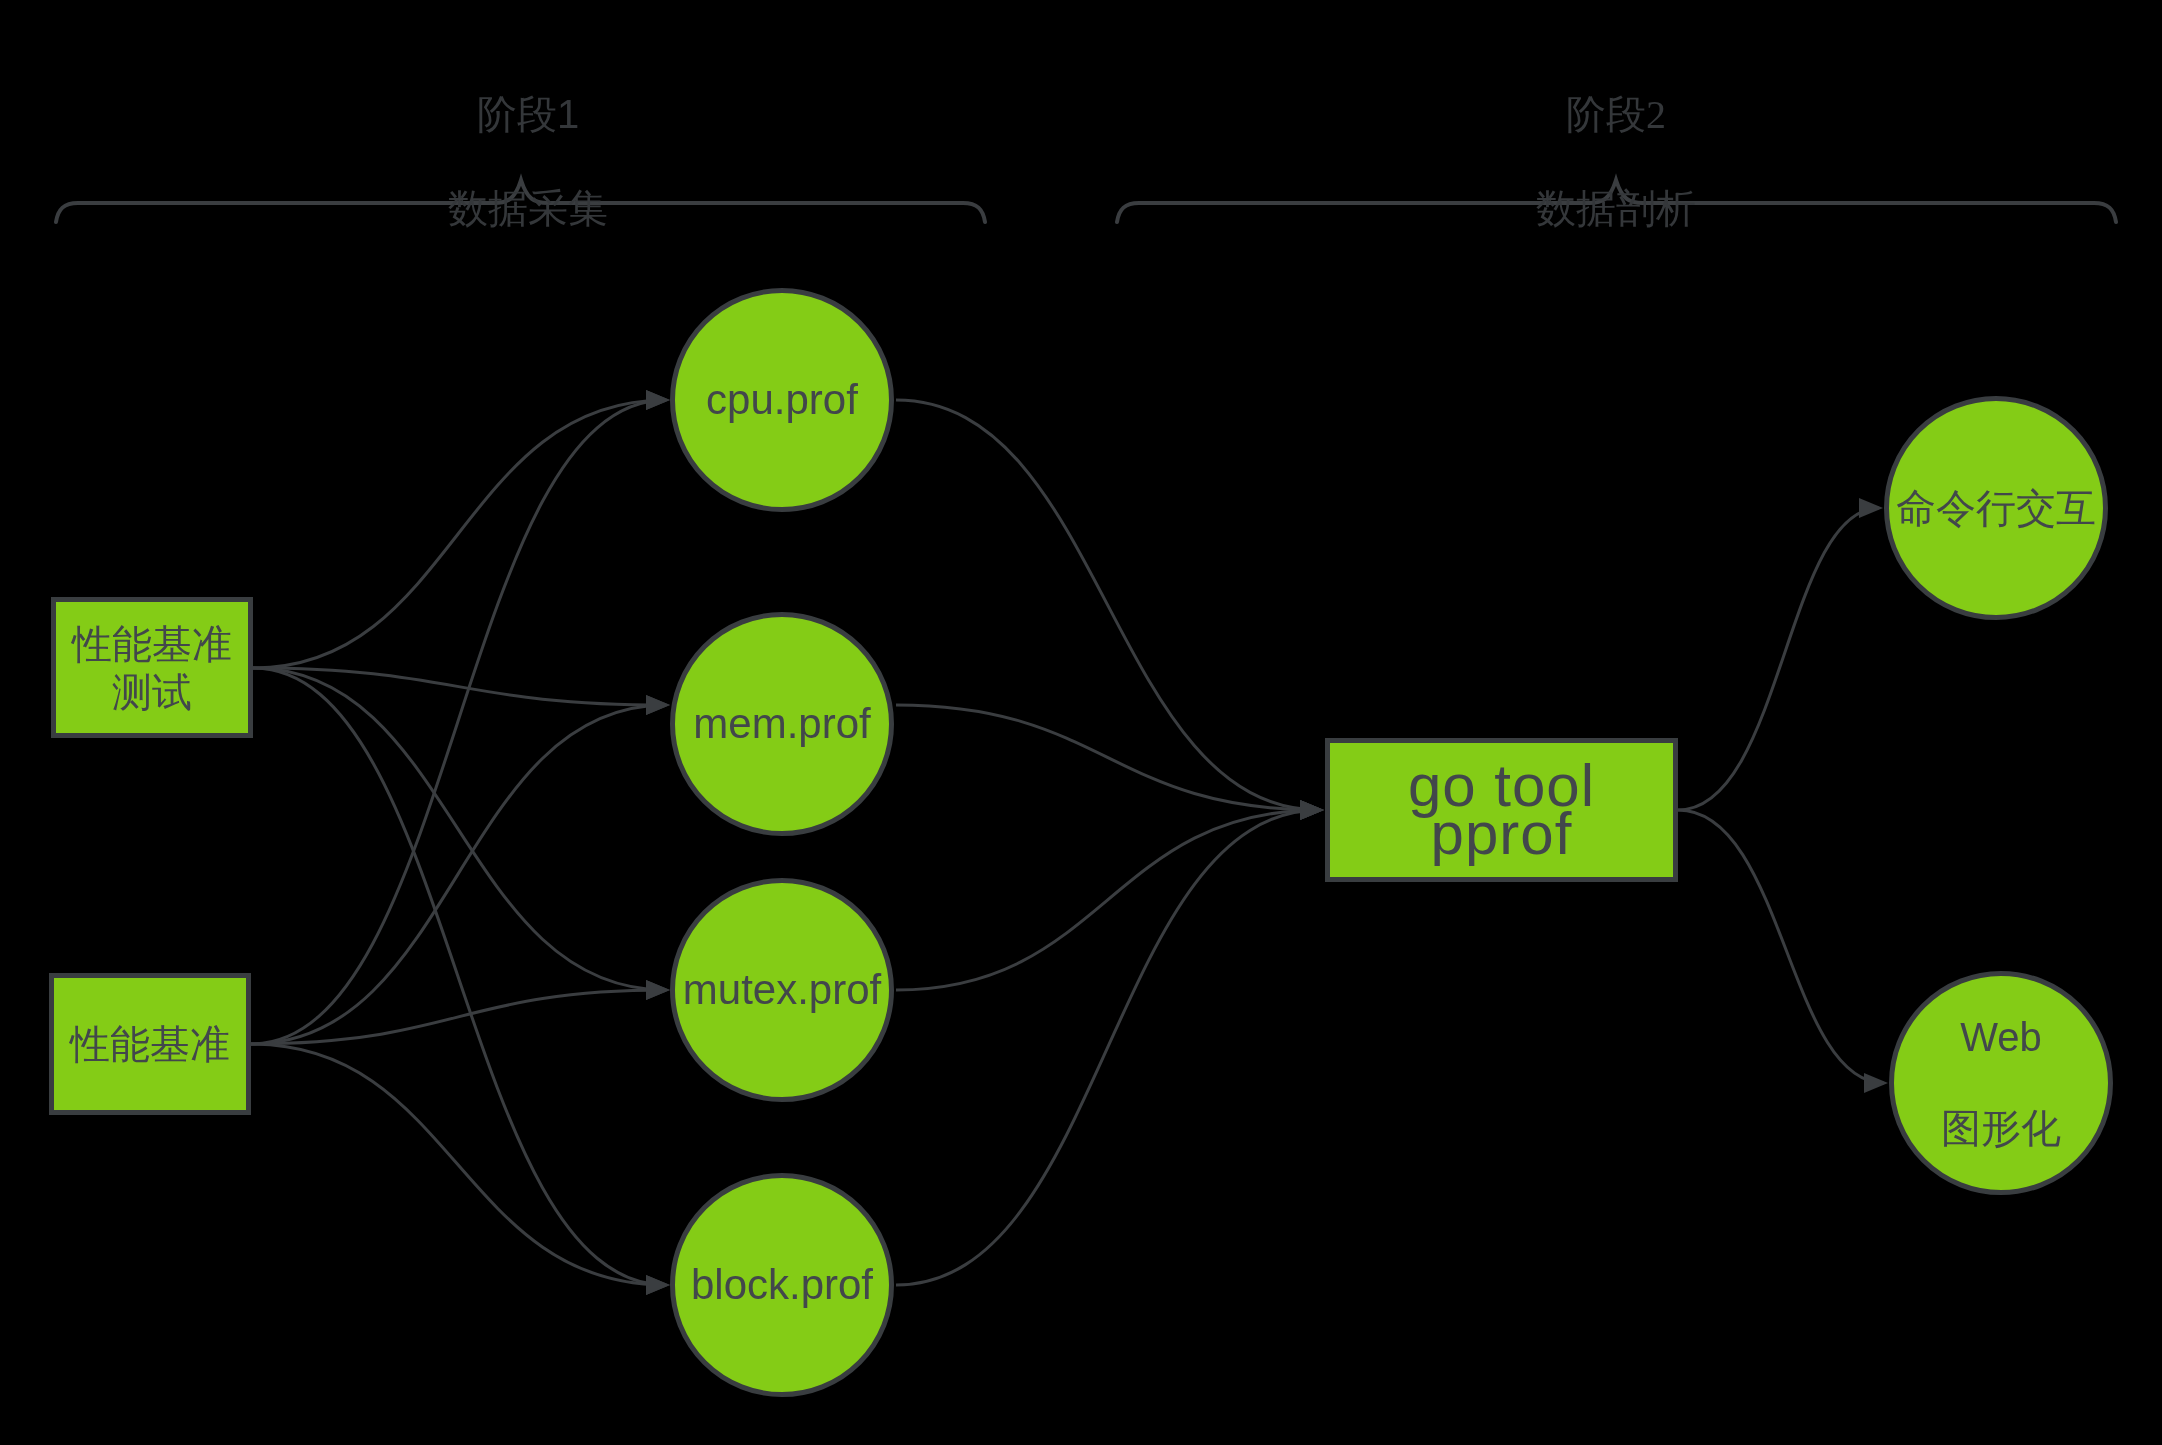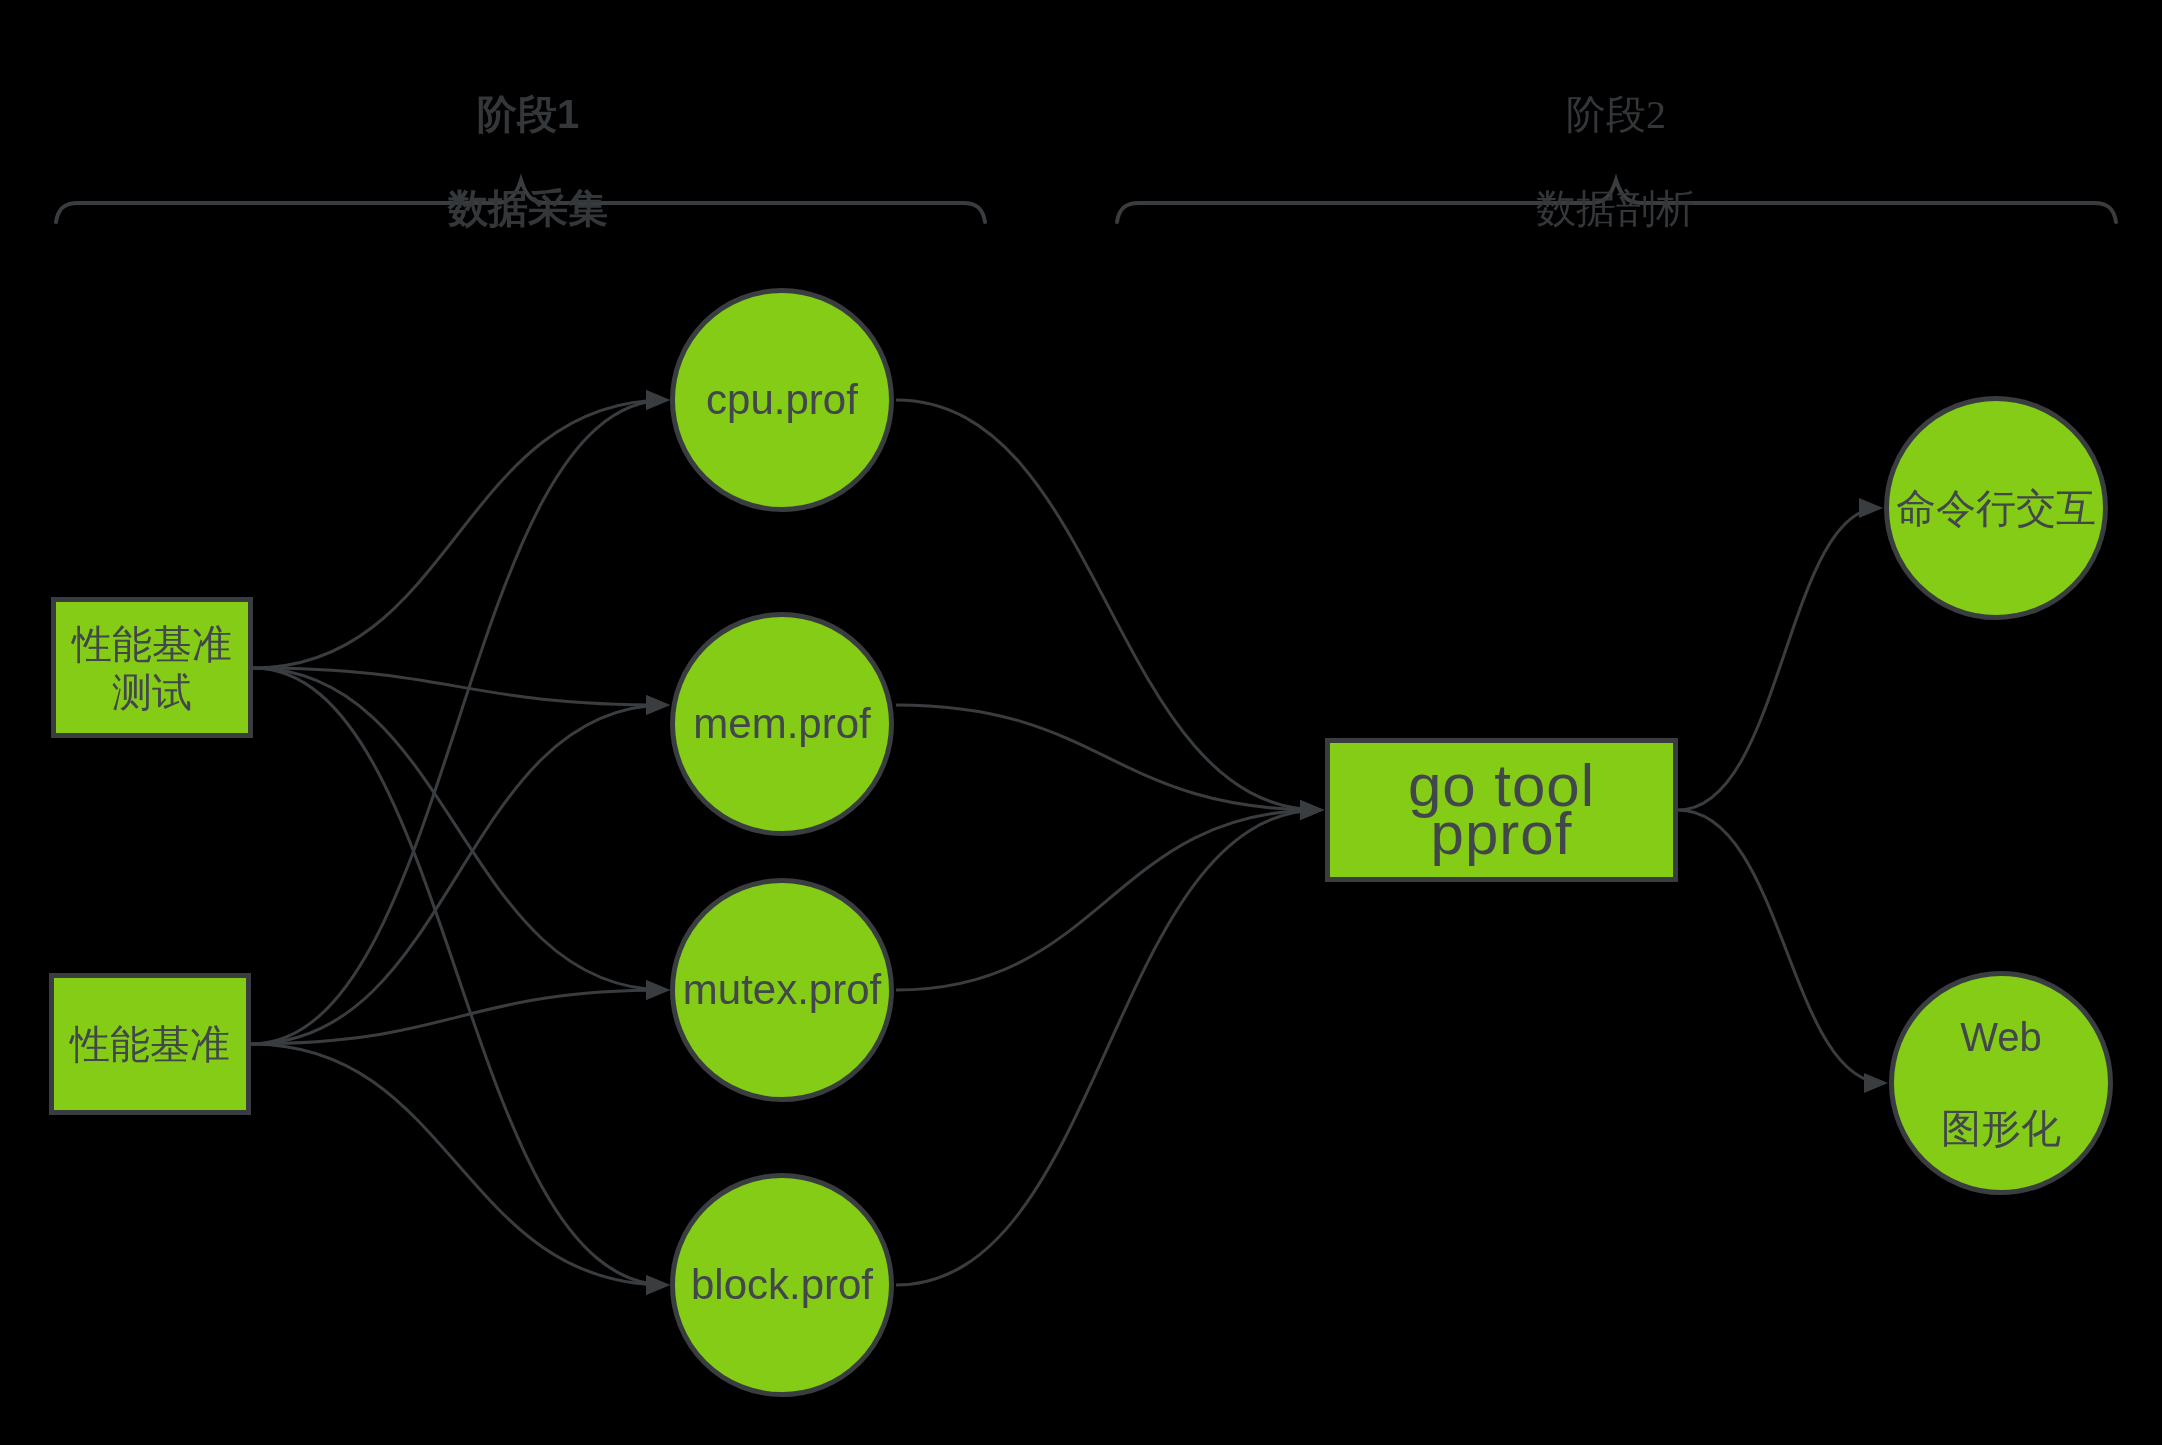--- a/index.html
+++ b/index.html
@@ -51,21 +51,21 @@
 
     <path class="edge" d="M 896 400 C 1105 400 1110 810 1320 810" marker-end="url(#arrow)"></path>
     <path class="edge" d="M 896 705 C 1105 705 1110 810 1320 810" marker-end="url(#arrow)"></path>
     <path class="edge" d="M 896 990 C 1105 990 1110 810 1320 810" marker-end="url(#arrow)"></path>
     <path class="edge" d="M 896 1285 C 1105 1285 1110 810 1320 810" marker-end="url(#arrow)"></path>
 
     <path class="edge" d="M 1678 810 C 1782 810 1786 508 1879 508" marker-end="url(#arrow)"></path>
     <path class="edge" d="M 1678 810 C 1784 810 1788 1083 1884 1083" marker-end="url(#arrow)"></path>
   </svg>
 
-  <div class="stage-label" style="left:278px;top:44px;font-weight:bold;">
+  <div class="stage-label" style="left:278px;top:44px;">
     <div>阶段1</div>
     <div>数据采集</div>
   </div>
   <div class="stage-label" style="left:1366px;top:44px;font-family:Liberation Serif, serif;">
     <div>阶段2</div>
     <div>数据剖析</div>
   </div>
 
   <div class="node rect-node" style="left:51px;top:597px;width:202px;height:141px;">
     <span class="cjk">性能基准</span>

